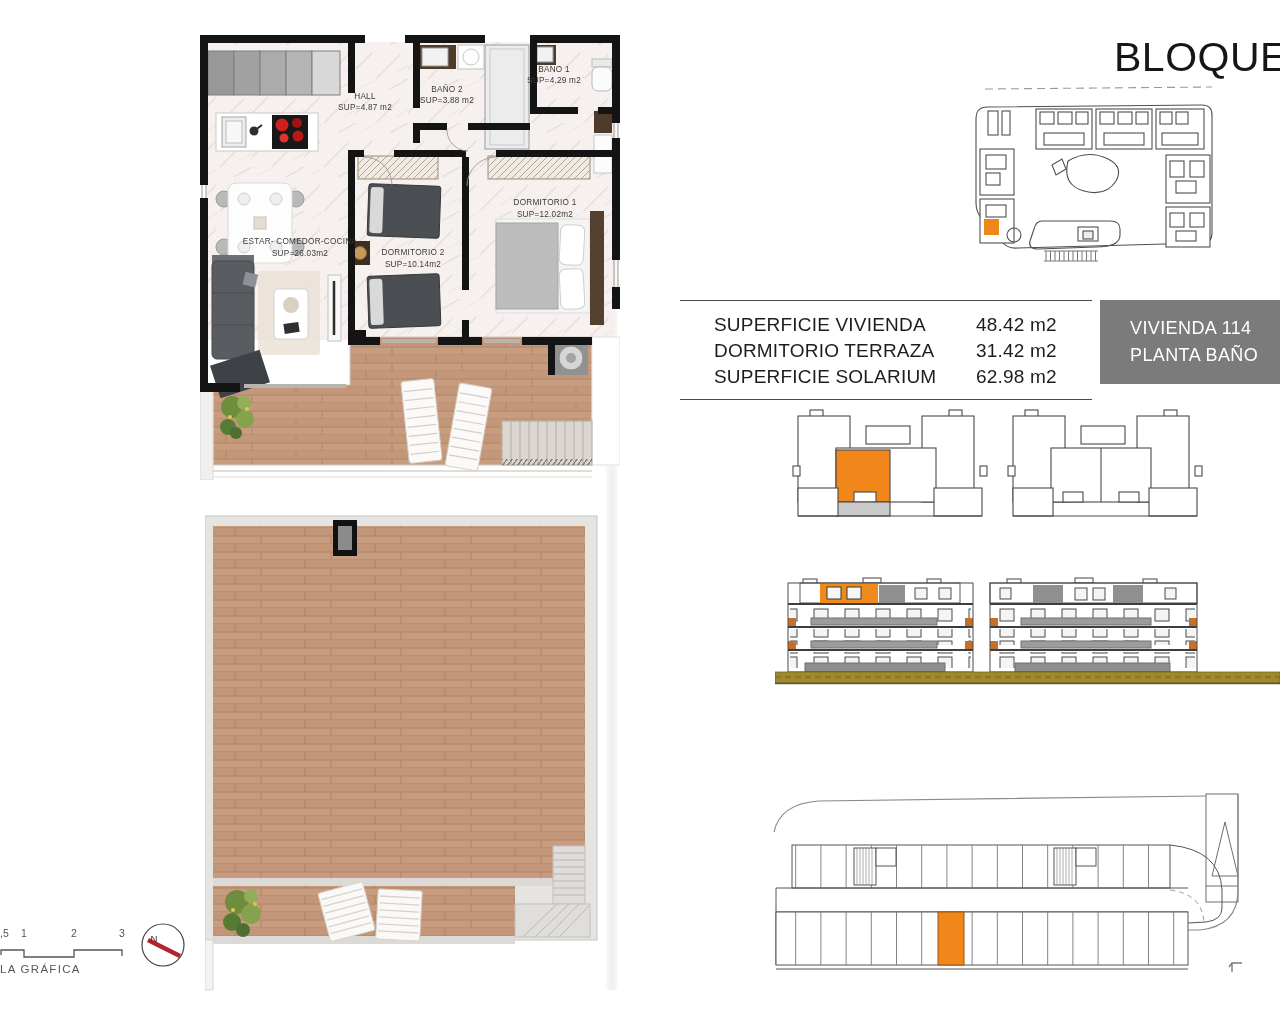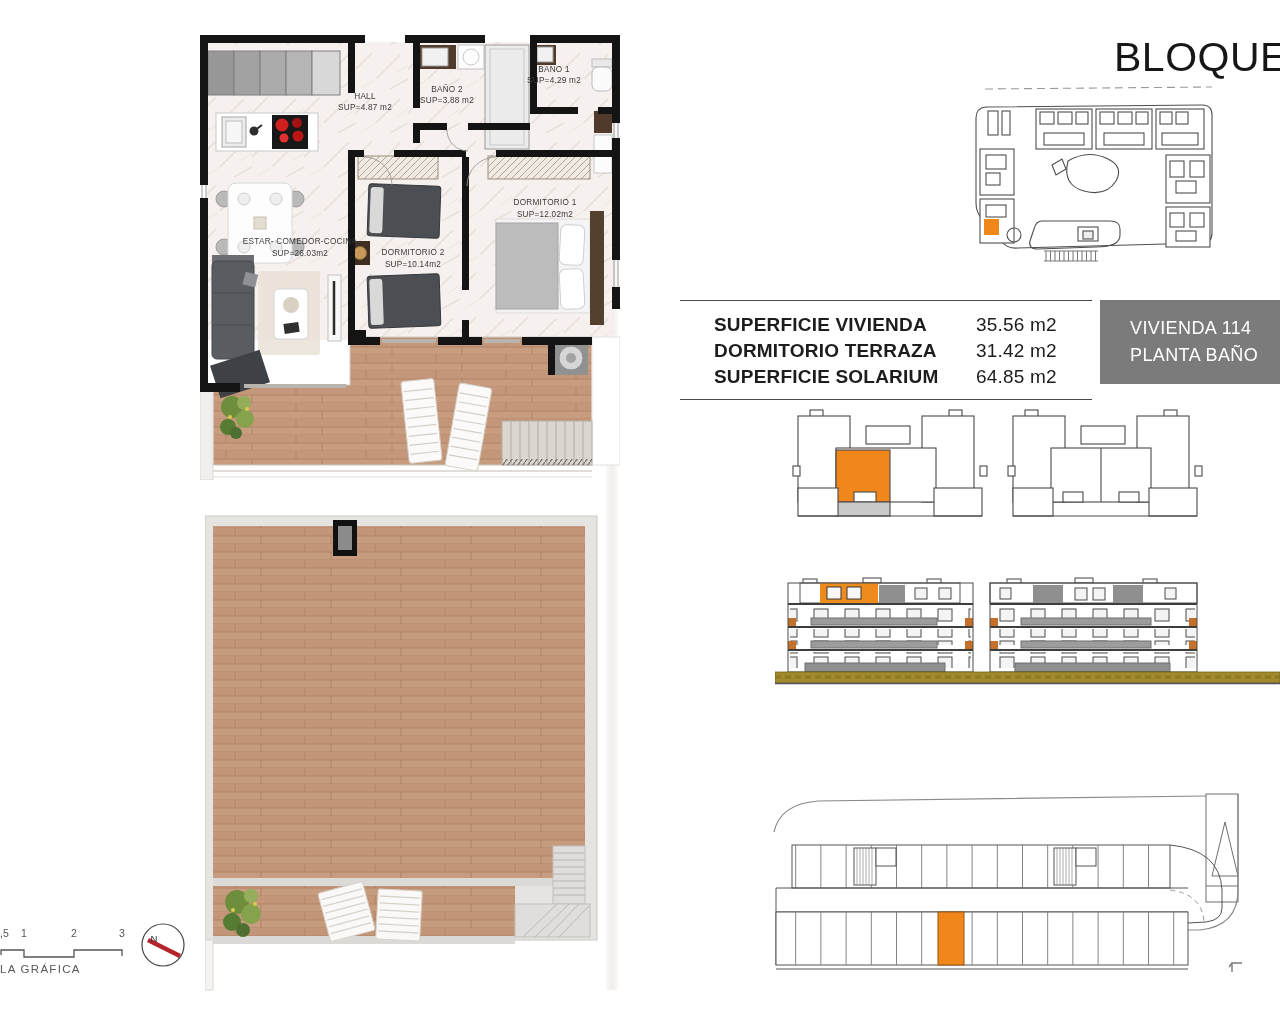--- a/index.html
+++ b/index.html
@@ -7,21 +7,21 @@
          font-family:"Liberation Sans",sans-serif;}
   .abs{position:absolute;}
   
   .rlabel{font-family:"Liberation Sans",sans-serif;font-size:8.2px;fill:#3a3a3a;
           letter-spacing:.25px;text-anchor:middle;}
   
   .areas-table{left:680px;top:300px;width:412px;height:100px;background:#fff;
                border-top:1.5px solid #4a4a4a;border-bottom:1.5px solid #4a4a4a;
                box-sizing:border-box;padding:11px 0 0 34px;}
   .arow{display:flex;font-size:19px;color:#1d1d1d;line-height:26px;letter-spacing:.2px;}
-  .arow .lab{width:262px;font-weight:bold;}
+  .arow .lab{width:262px;}
   .unit-card{left:1100px;top:300px;width:180px;height:84px;overflow:hidden;
              color:#fff;display:flex;flex-direction:column;justify-content:center;
              padding-left:30px;box-sizing:border-box;font-size:18px;line-height:27px;
              letter-spacing:.4px;}
   .sheet-title{left:1114px;top:34px;width:168px;height:56px;overflow:hidden;
                font-size:41px;color:#161616;letter-spacing:.5px;white-space:nowrap;}
   .tick{font-family:"Liberation Sans",sans-serif;font-size:10.5px;fill:#555;text-anchor:middle;}
   .tick0{text-anchor:start;}
   .sblabel{font-family:"Liberation Sans",sans-serif;font-size:11.5px;fill:#585858;
            letter-spacing:1.3px;text-anchor:start;}
@@ -382,29 +382,29 @@
         <path d="M96 166 v10 M100.5 166 v10 M105 166 v10 M109.5 166 v10 M114 166 v10 M118.5 166 v10 M123 166 v10 M127.5 166 v10 M132 166 v10 M136.5 166 v10 M141 166 v10 M145.5 166 v10"></path>
         <line x1="94" y1="166" x2="148" y2="166"></line>
           <line x1="94" y1="176" x2="148" y2="176"></line>
       </g>
     </g>
   </svg>
 
   <div class="abs areas-table">
     <div class="arow">
       <span class="lab">SUPERFICIE VIVIENDA</span>
-      <span class="val">35.56 m2</span>
+      <span class="val">48.42 m2</span>
     </div>
     <div class="arow">
       <span class="lab">DORMITORIO TERRAZA</span>
       <span class="val">31.42 m2</span>
     </div>
     <div class="arow">
       <span class="lab">SUPERFICIE SOLARIUM</span>
-      <span class="val">64.85 m2</span>
+      <span class="val">62.98 m2</span>
     </div>
   </div>
   <div class="abs unit-card" style="background:#7b7b7b">
     <div>VIVIENDA 114</div>
     <div>PLANTA BAÑO</div>
   </div>
 
   <svg class="abs" style="left:790px;top:408px" width="200" height="125" viewBox="0 0 200 125">
     <g stroke="#4a4a4a" stroke-width="1.1" fill="#ffffff">
       <rect x="20" y="2" width="13" height="10"></rect>

